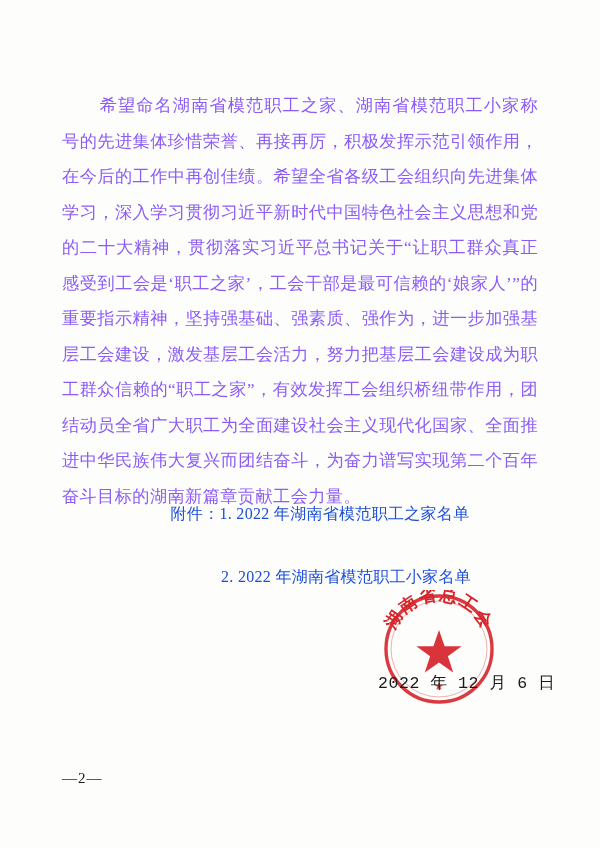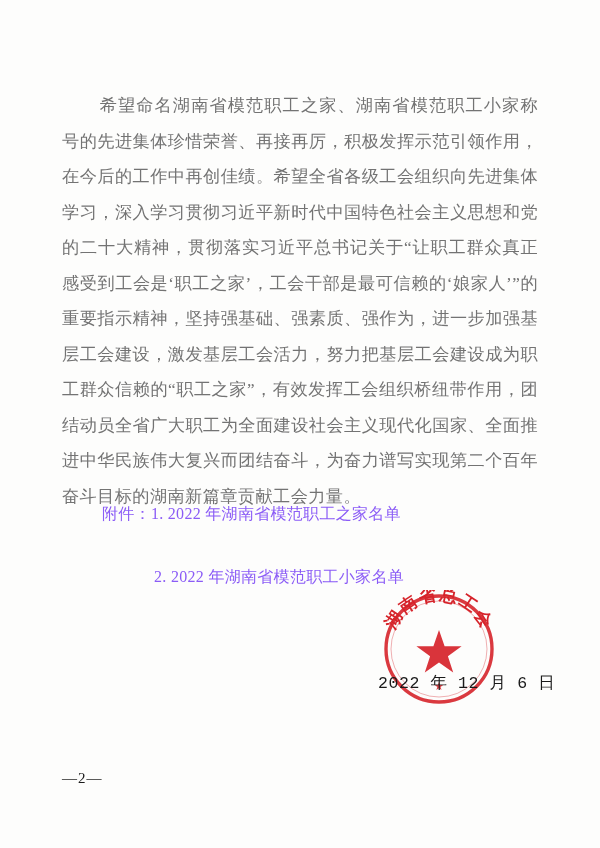--- a/index.html
+++ b/index.html
@@ -26,35 +26,36 @@
     left: 62px;
     top: 88px;
     width: 476px;
   }
   .body-text {
     font-size: 17.2px;
     line-height: 35.5px;
     text-align: justify;
     text-justify: inter-ideograph;
     letter-spacing: 0.4px;
-    color: #737373;
+    color: #8b5cf6;
     margin: 0;
   }
   .body-text .indent {
     display: inline-block;
     width: 2.15em;
   }
   .attachments {
     position: absolute;
     left: 62px;
     top: 498px;
     width: 476px;
     font-size: 16px;
     line-height: 31px;
-    color: #8b5cf6;
+    color: #1d4ed8;
+    text-align: center;
   }
   .attach-line-1 {
     padding-left: 40px;
     letter-spacing: 0.3px;
   }
   .attach-line-2 {
     padding-left: 92px;
     letter-spacing: 0.3px;
     margin-top: 32px;
   }

